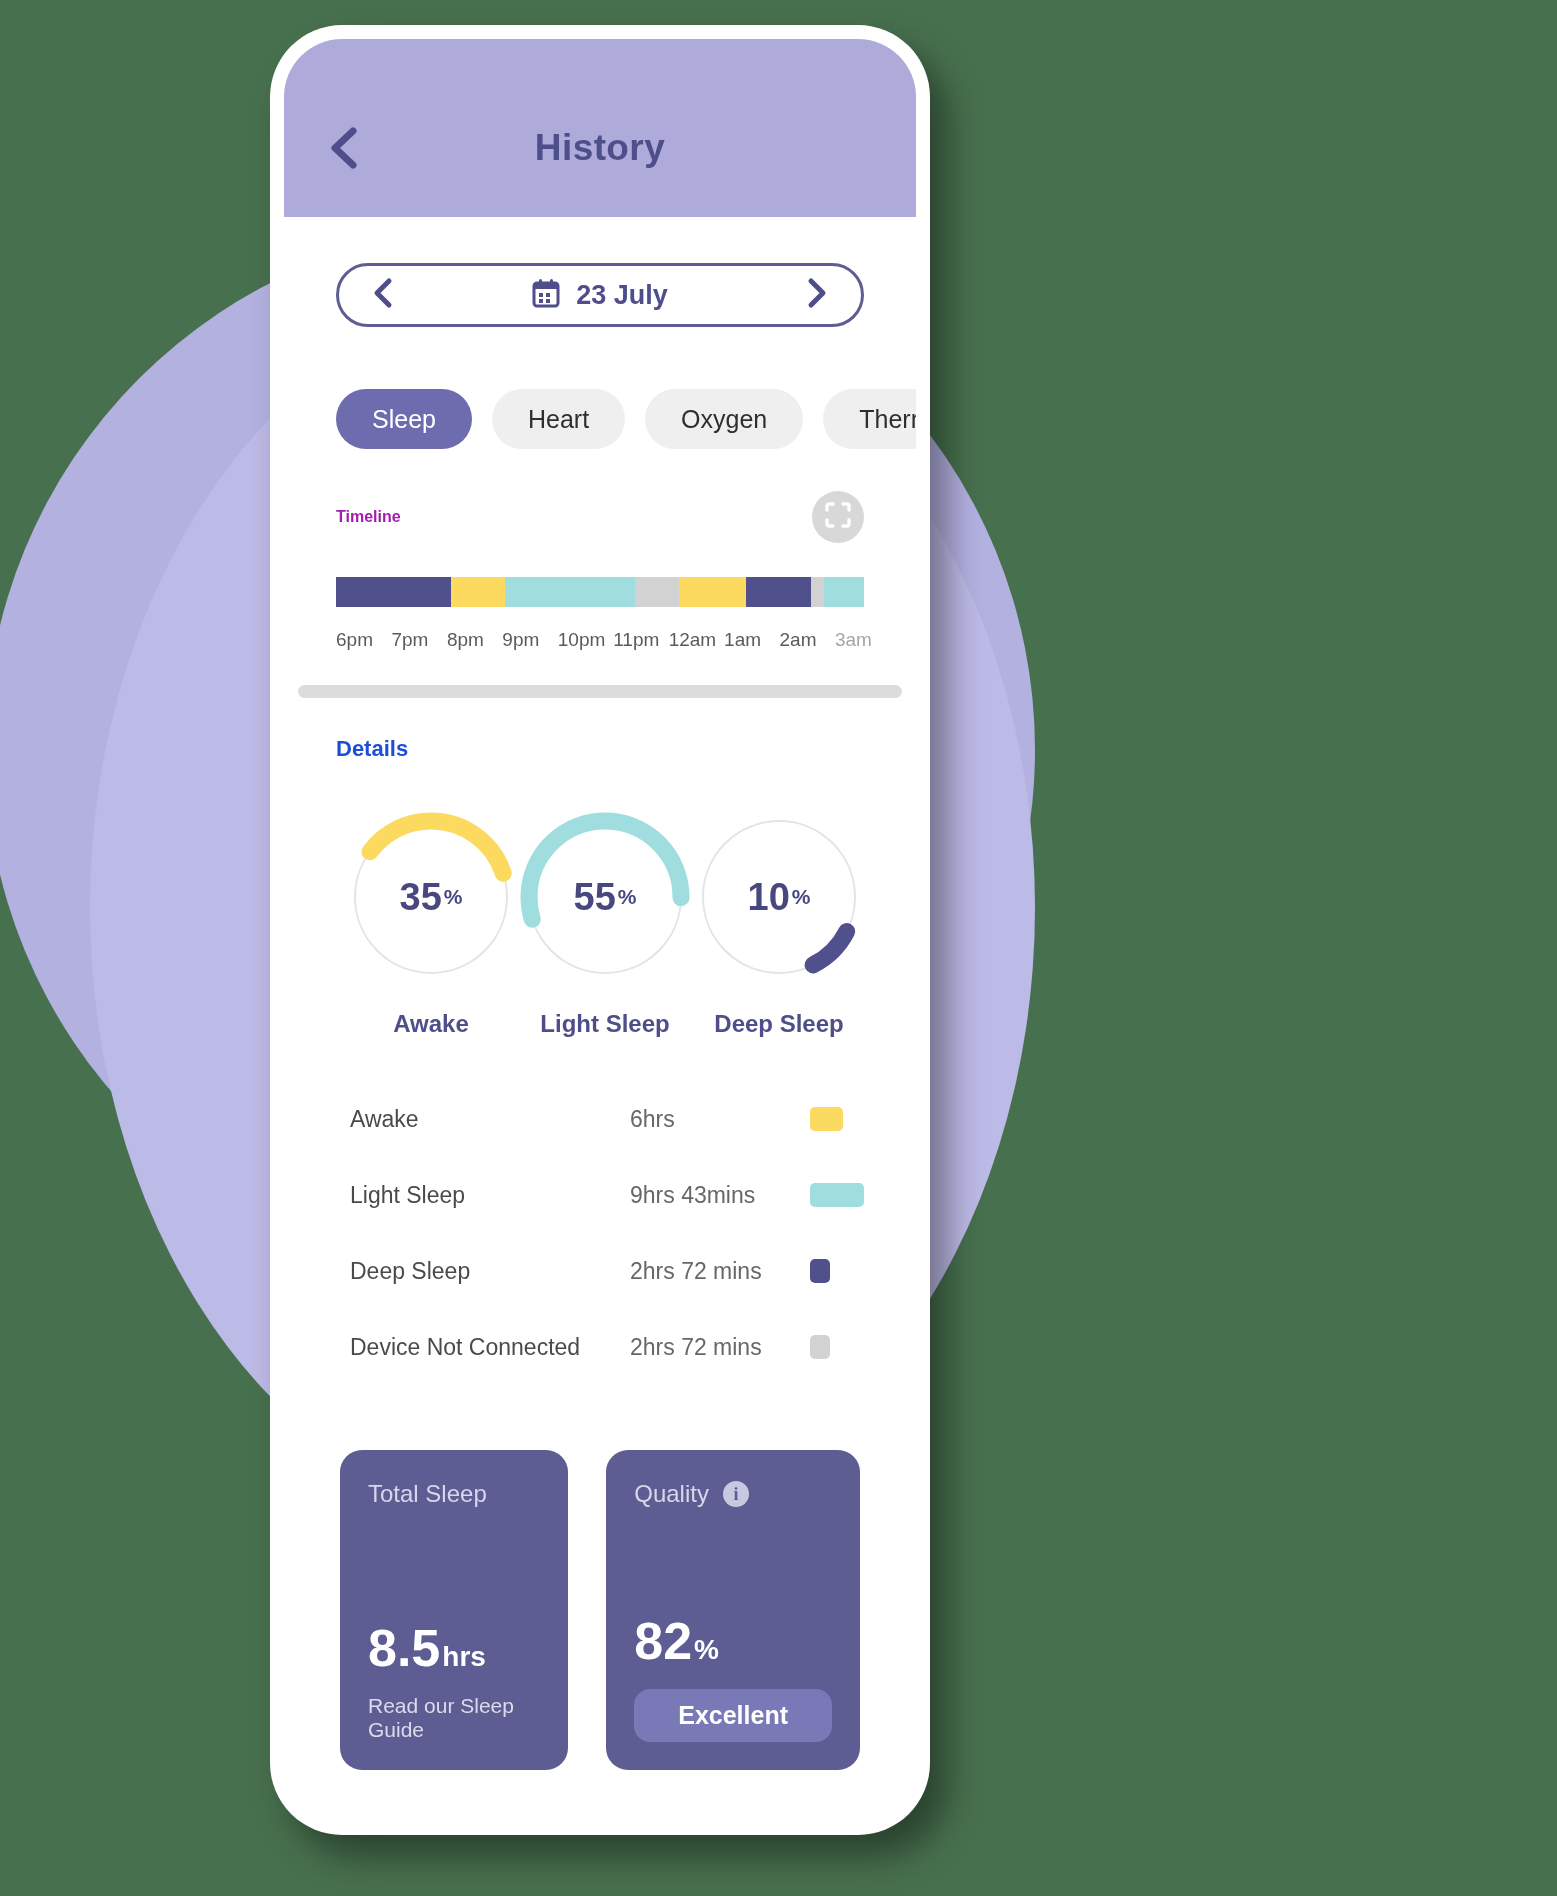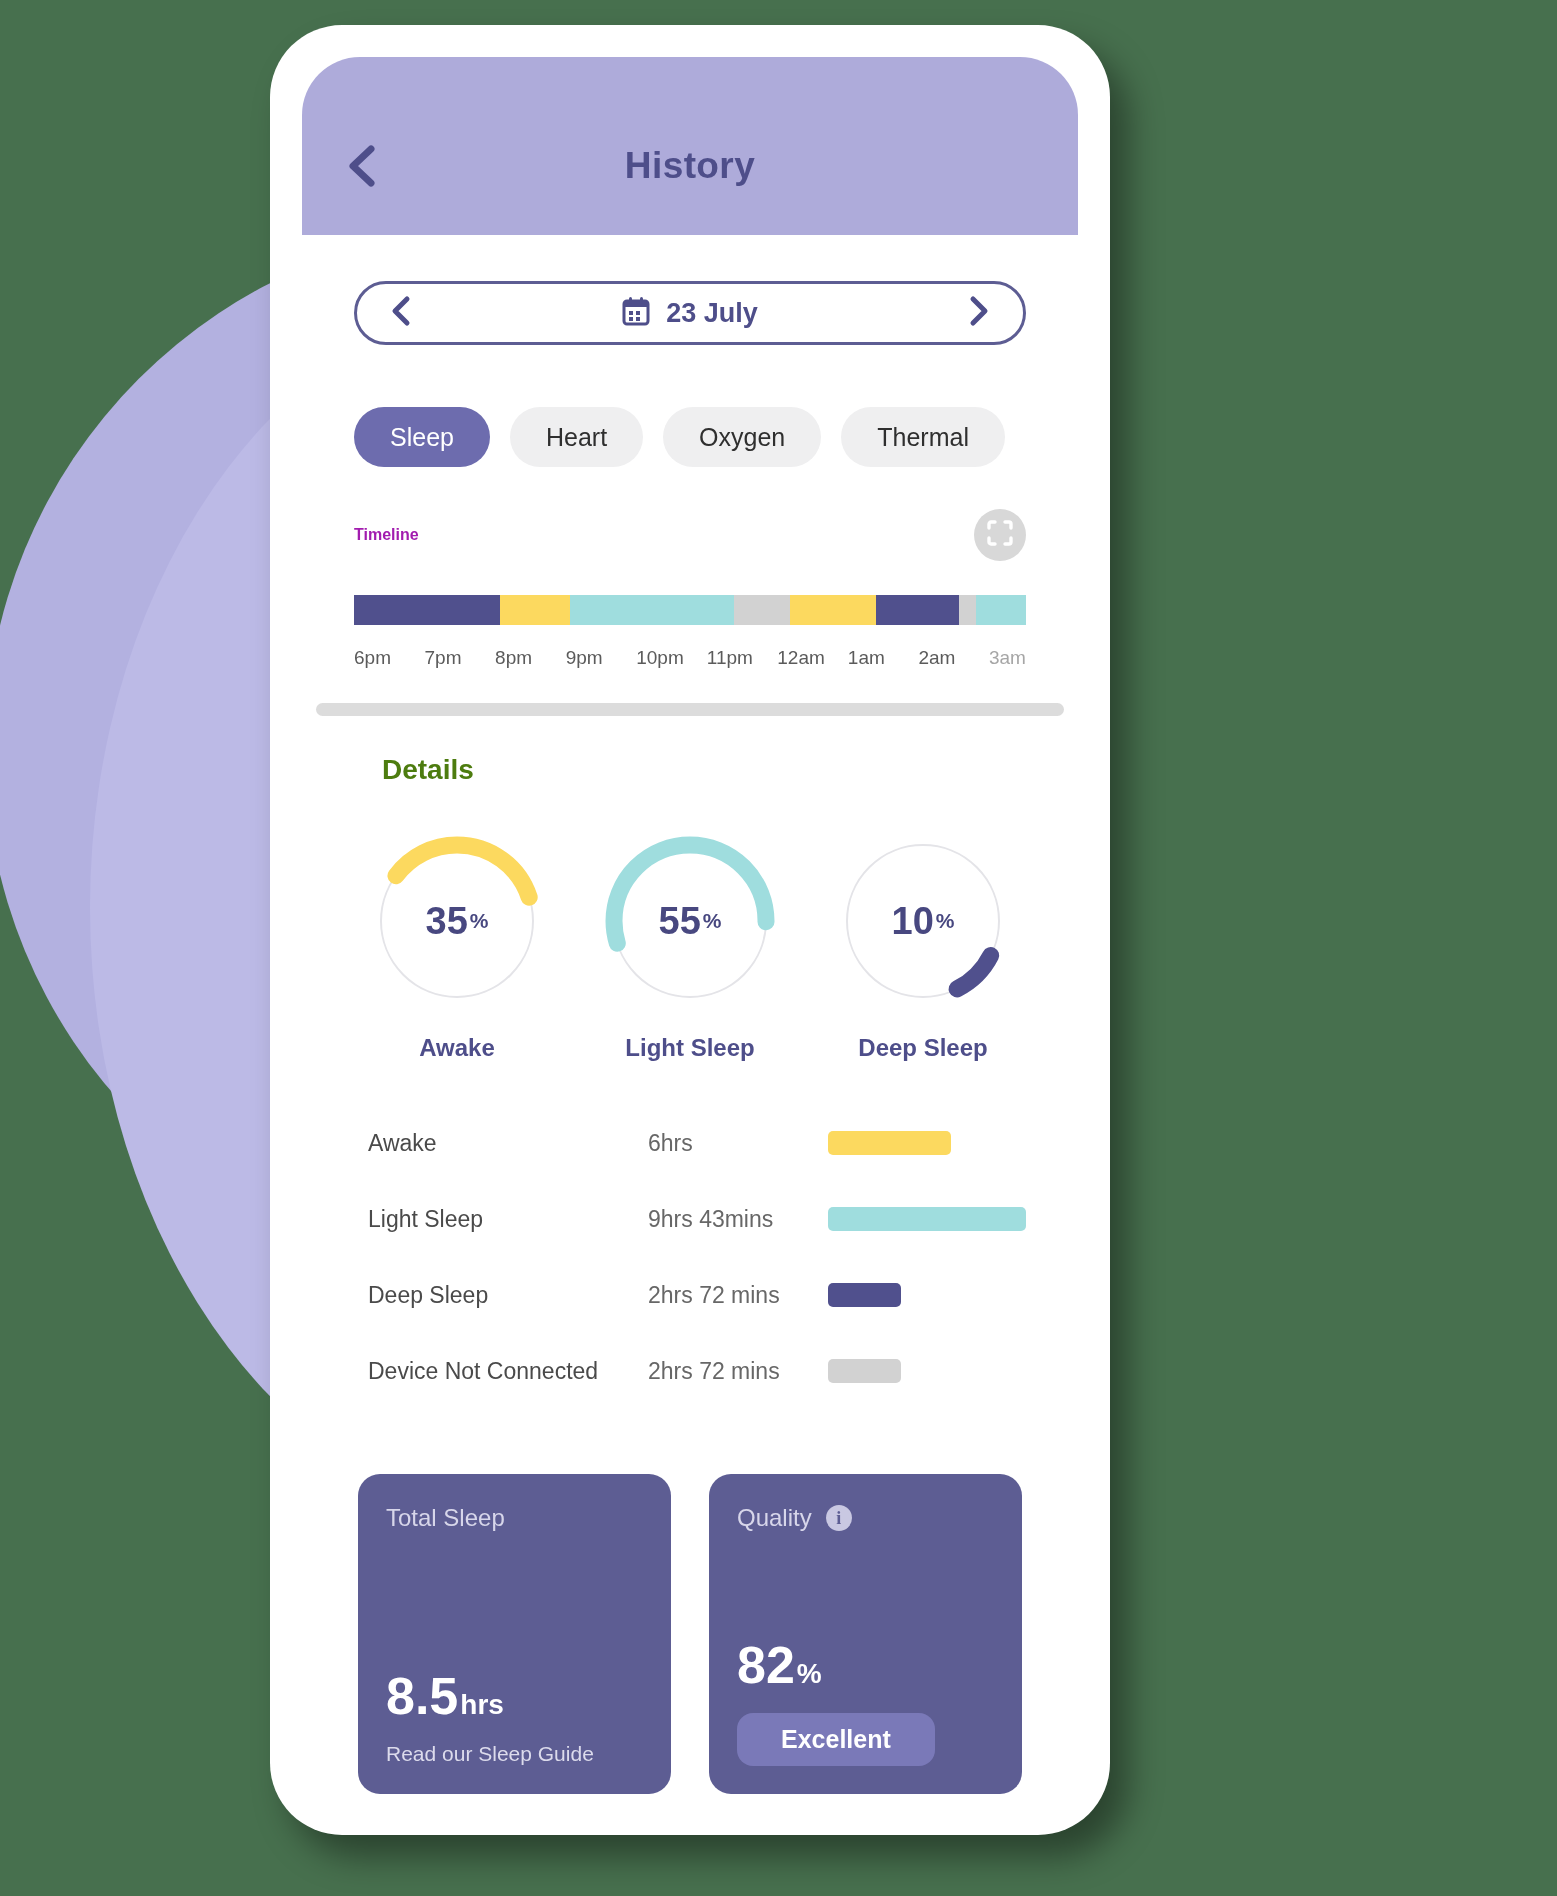--- a/index.html
+++ b/index.html
@@ -19,26 +19,26 @@
   }
   .bg-circle-inner {
     position: absolute; left: 90px; top: 285px;
     width: 945px; height: 1245px; border-radius: 50%;
     background: #bcbae6;
   }
 
   
   .phone {
     position: absolute; left: 270px; top: 25px;
-    width: 840px; height: 1810px;
+    width: 660px; height: 1810px;
     background: #ffffff;
     border-radius: 72px;
     box-shadow: 18px 22px 34px rgba(0,0,0,0.40);
     overflow: hidden;
-    padding: 32px;
+    padding: 14px;
   }
   .screen {
     position: relative;
     width: 100%; height: 100%;
     background: #ffffff;
     border-radius: 58px;
     overflow: hidden;
   }
 
   
@@ -146,23 +146,22 @@
   .time-ticks span { flex: 0 0 auto; }
 
   .scroll-divider {
     margin: 34px 14px 0 14px;
     height: 13px; border-radius: 7px;
     background: #dcdcdc;
   }
 
   
   .details-title {
-    font-size: 28px; font-weight: bold; color: #4d7c0f;
+    font-size: 22px; font-weight: bold; color: #1d4ed8;
     padding: 38px 0 0 0;
-    margin-left: 28px;
   }
 
   .donuts {
     display: flex; justify-content: space-between;
     padding: 48px 8px 0 8px;
   }
   .donut-cell { width: 190px; text-align: center; }
   .donut { position: relative; width: 174px; height: 174px; margin: 0 auto; }
   .donut svg { display: block; transform: rotate(-90deg); }
   .donut-val {

